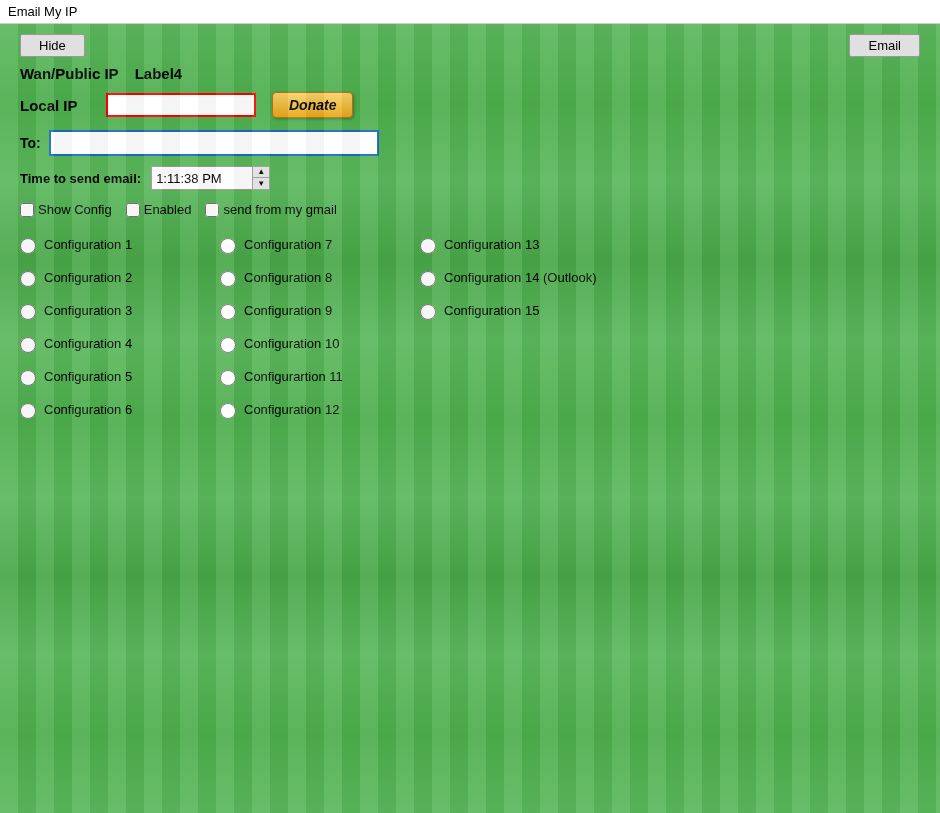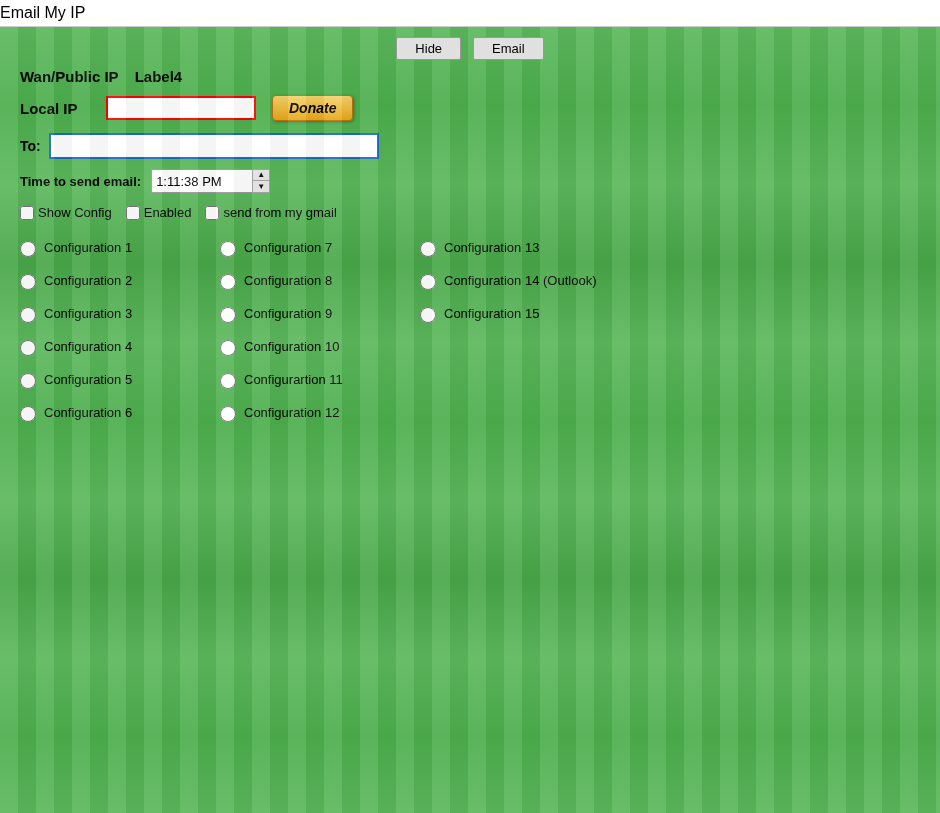--- a/index.html
+++ b/index.html
@@ -12,22 +12,22 @@
       width: 940px;
       height: 813px;
       font-family: Arial, sans-serif;
       font-size: 13px;
       background: #ffffff;
       overflow: hidden;
     }
 
     .title-bar {
       background: #ffffff;
-      padding: 4px 0;
-      font-size: 16px;
+      padding: 4px 8px;
+      font-size: 13px;
       color: #000000;
       border-bottom: 1px solid #cccccc;
     }
 
     .main-container {
       width: 100%;
       height: calc(813px - 24px);
       background: linear-gradient(
         to bottom,
         #5cb85c 0%,
@@ -56,21 +56,21 @@
         rgba(255,255,255,0.08) 0px,
         rgba(255,255,255,0.08) 18px,
         rgba(0,0,0,0.04) 18px,
         rgba(0,0,0,0.04) 36px
       );
       pointer-events: none;
     }
 
     .top-buttons {
       display: flex;
-      justify-content: center;
+      justify-content: space-between;
       gap: 12px;
       margin-bottom: 8px;
       position: relative;
     }
 
     .top-btn {
       background: #e0e0e0;
       border: 1px solid #999;
       padding: 3px 18px;
       font-size: 13px;

